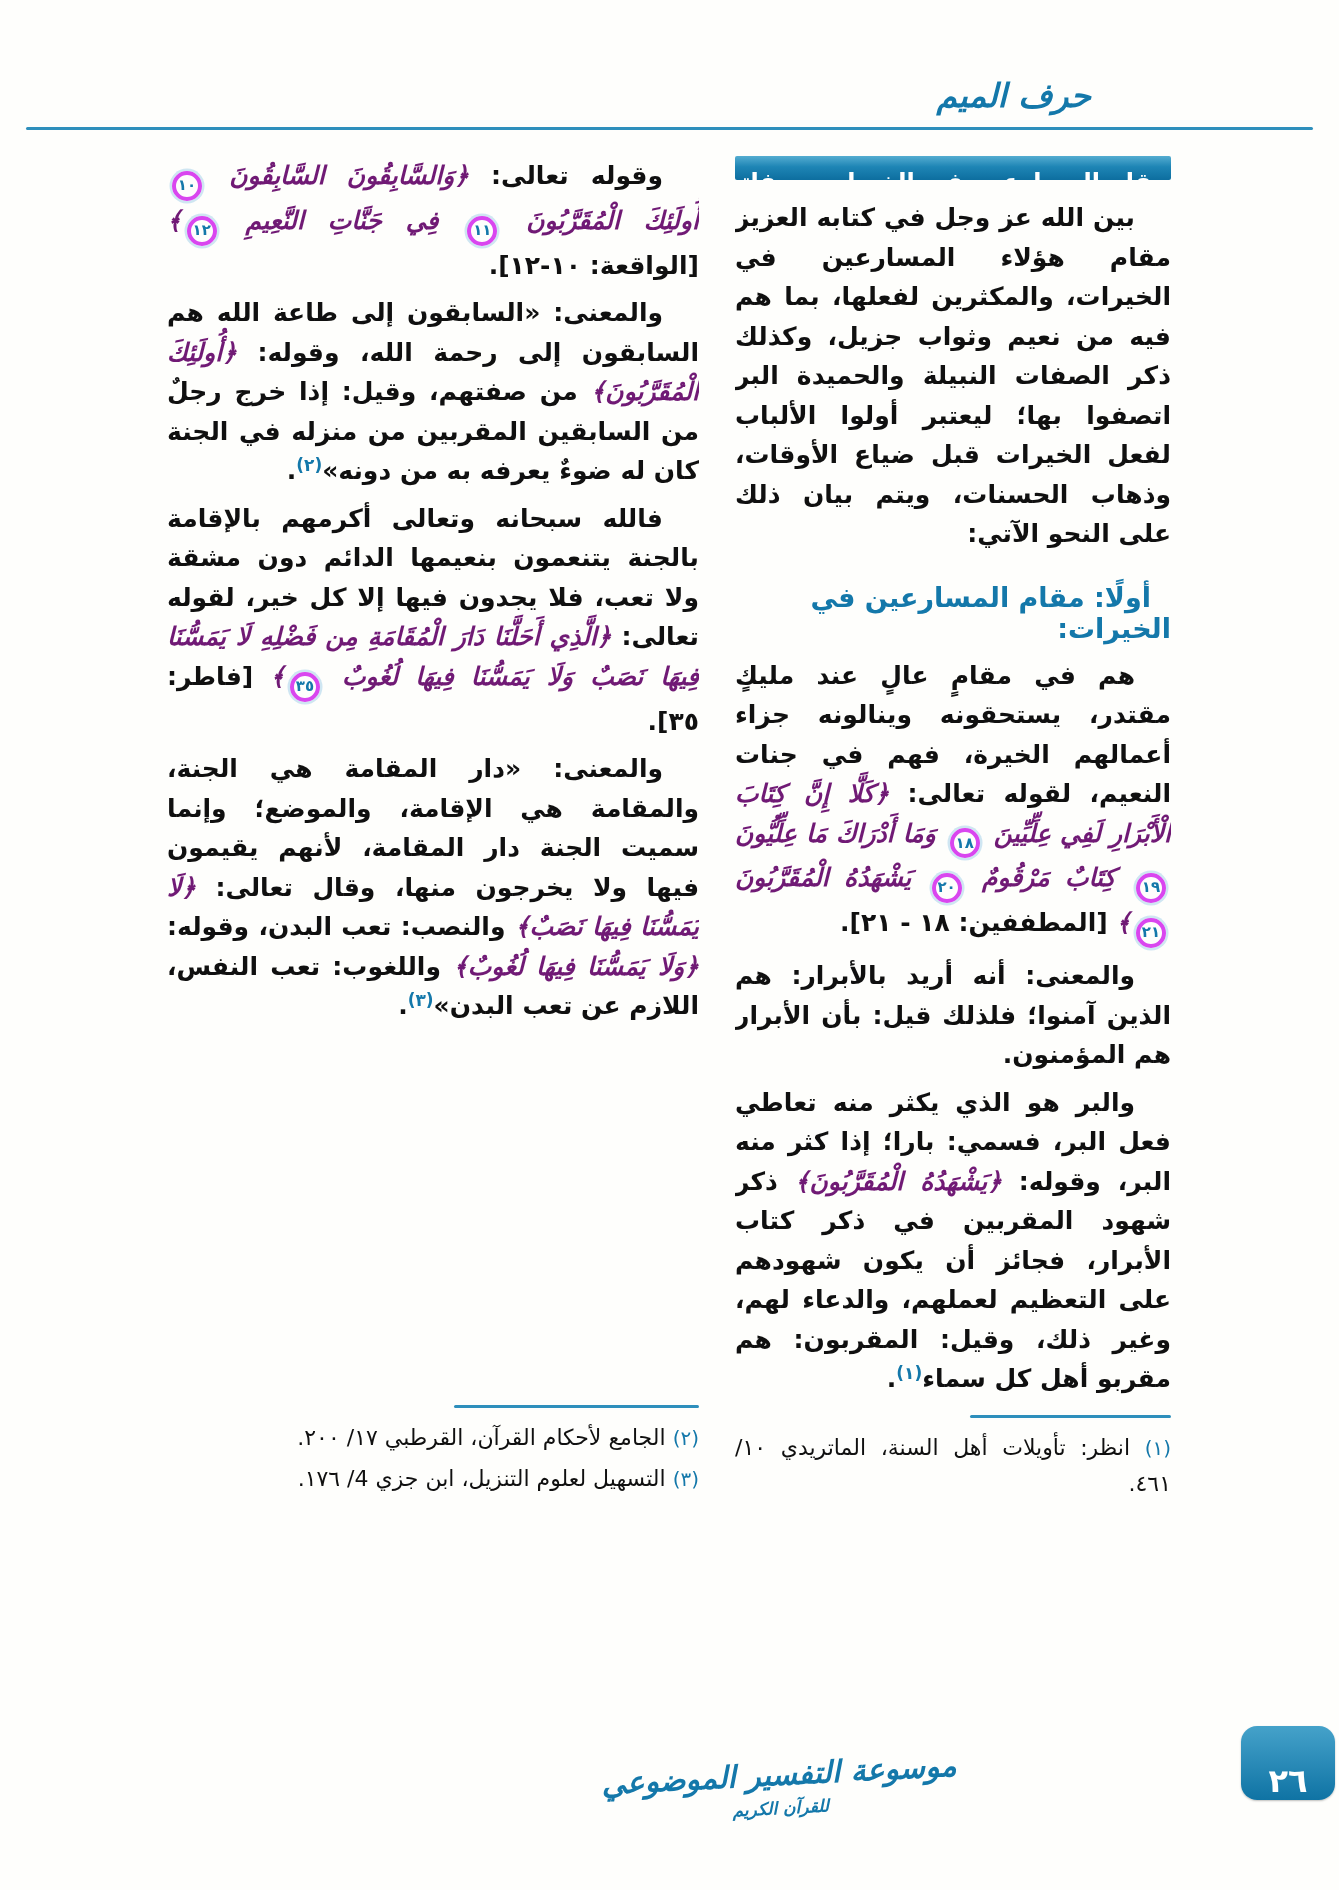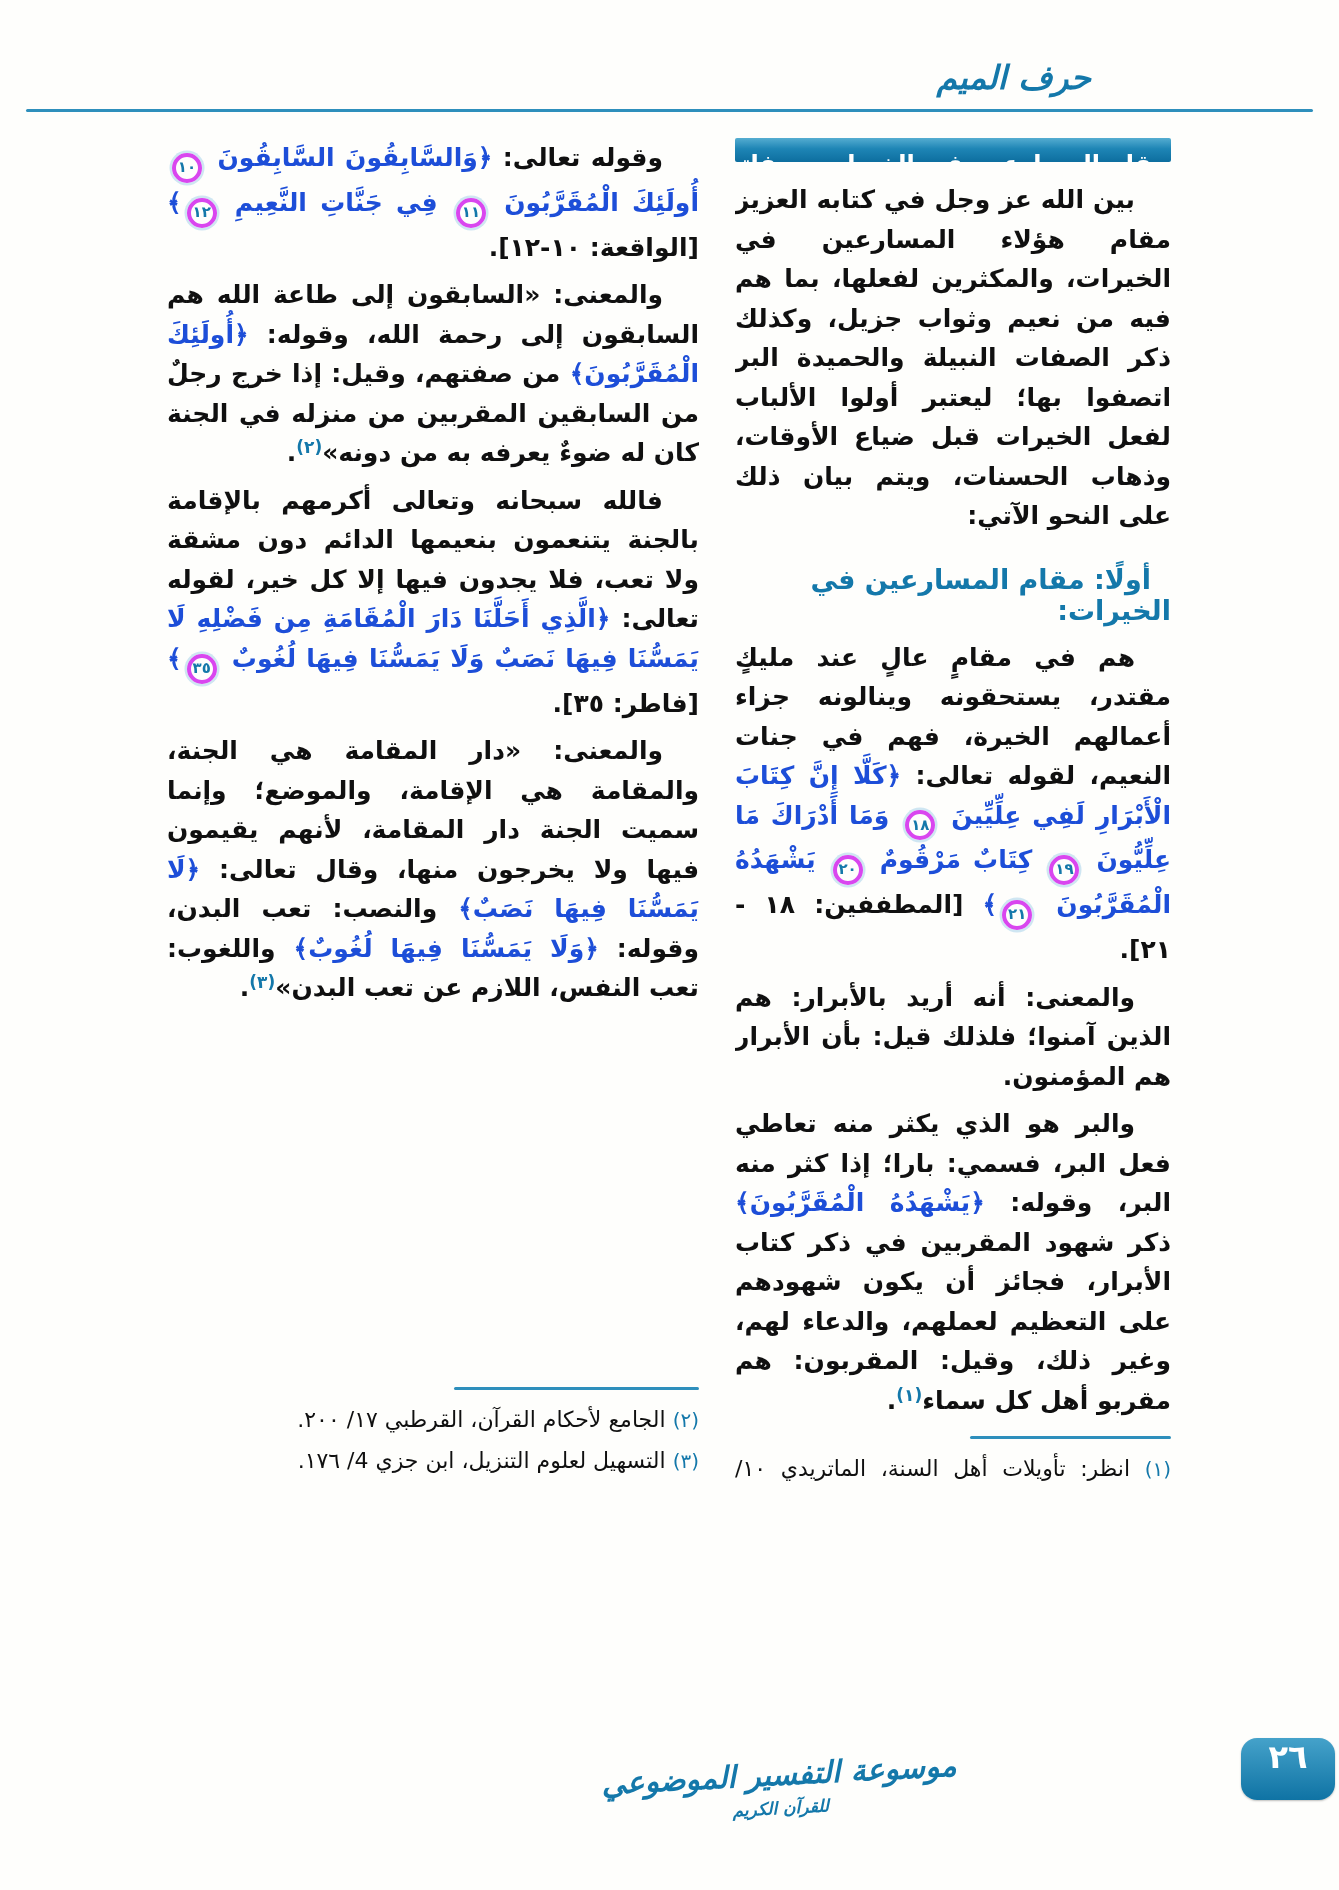--- a/index.html
+++ b/index.html
@@ -9,21 +9,21 @@
   .page {
     position: relative;
     width: 1339px;
     height: 1890px;
     background: #fefefc;
     direction: rtl;
     overflow: hidden;
   }
 
   
-  .page-header { padding-top: 58px; }
+  .page-header { padding-top: 76px; }
   .chapter-title {
     color: #1478aa;
     font-size: 33px;
     font-weight: bold;
     font-style: italic;
     width: fit-content;
     margin-right: 248px;
     letter-spacing: 1px;
   }
   .header-rule {
@@ -72,21 +72,21 @@
   }
   .sub-heading {
     color: #1478aa;
     font-size: 27px;
     font-weight: bold;
     margin: 20px 0 12px;
     text-indent: 20px;
   }
 
   .seg { white-space: pre-wrap; }
-  .seg-quran { color: #1d4ed8; }
+  .seg-quran { color: #701a75; font-style: italic; }
   .seg-src { color: #101010; }
   .seg-ref {
     color: #1478aa;
     font-size: 17px;
     vertical-align: 8px;
   }
   .seg-num {
     display: inline-flex;
     align-items: center;
     justify-content: center;
@@ -132,25 +132,25 @@
     transform: rotate(-3deg);
   }
   .logo-line1 { font-size: 30px; font-weight: bold; font-style: italic; }
   .logo-line2 { font-size: 17px; font-weight: bold; font-style: italic; margin-top: 6px; }
 
   .page-number-badge {
     position: absolute;
     bottom: 90px;
     right: 4px;
     width: 94px;
-    height: 62px;
+    height: 74px;
     background: linear-gradient(180deg, #45a2ca 0%, #0f73a4 100%);
     border-radius: 16px;
     display: flex;
-    align-items: flex-start;
+    align-items: flex-end;
     justify-content: center;
     color: #ffffff;
     font-size: 32px;
     font-weight: bold;
     box-shadow: 0 1px 2px rgba(0,0,0,.25);
   }
 </style>
 </head>
 <body>
 

